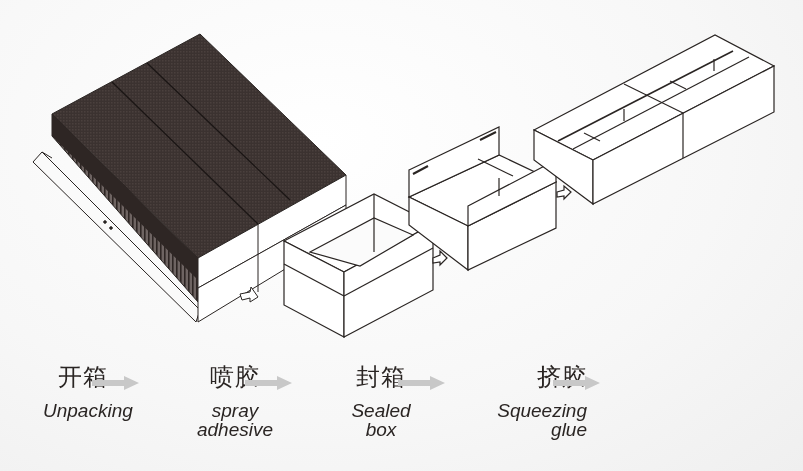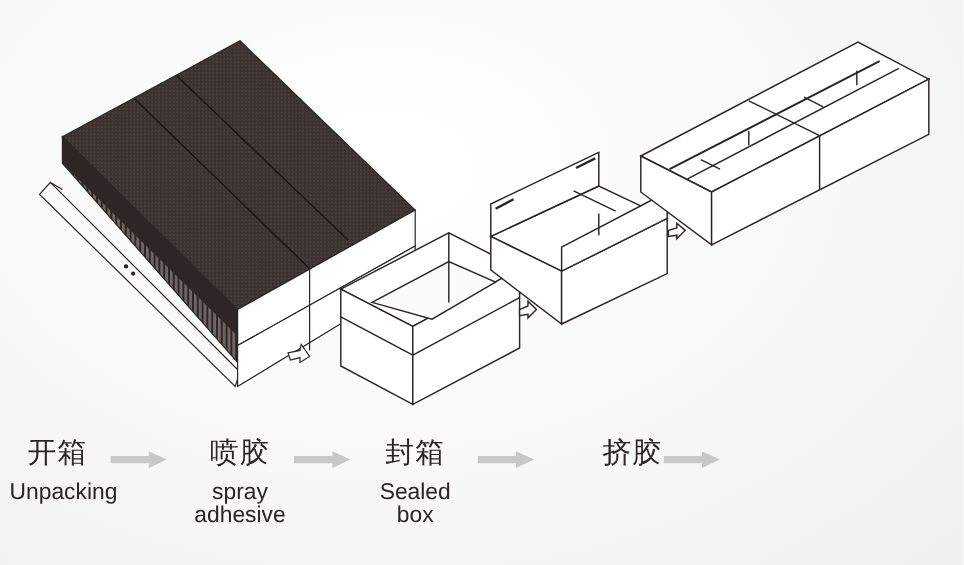--- a/index.html
+++ b/index.html
@@ -4,24 +4,24 @@
 <style>
   html, body { margin:0; padding:0; }
   body {
     width:803px; height:471px; overflow:hidden;
     background: radial-gradient(ellipse at 40% 30%, #ffffff 0%, #f7f7f7 60%, #efefef 100%);
     font-family: "Liberation Sans", "DejaVu Sans", sans-serif;
     position:relative;
   }
   #illustration { position:absolute; left:0; top:0; width:803px; height:345px; }
   .steps { position:absolute; left:0; top:362px; width:803px; height:110px; }
-  .step { position:absolute; text-align:center; color:#2a2523; }
+  .step { position:absolute; text-align:center; color:#2a2523;margin-left:35px; }
   .step .zh { font-family:"DejaVu Sans", sans-serif; font-size:24px; line-height:30px; letter-spacing:1px; color:#2a2523; }
   .step .en { font-size:19px; line-height:19px; margin-top:9px; color:#2a2523; }
-  .step .en span { display:block; }
+  .step .en span { display:block;font-style:italic; }
   .arrow { position:absolute; top:376px; }
 </style>
 </head>
 <body>
 
 <svg id="illustration" viewBox="0 0 803 345" xmlns="http://www.w3.org/2000/svg">
   <defs>
     <pattern id="grid" width="3" height="3" patternUnits="userSpaceOnUse">
       <rect width="3" height="3" fill="#3b3230"></rect>
       <rect width="1.5" height="1.5" fill="#4a403d"></rect>
@@ -115,20 +115,24 @@
   </div>
   <div class="step" style="left:150px;width:100px;">
     <div class="zh">喷胶</div>
     <div class="en">
       <span>spray</span>
       <span>adhesive</span>
     </div>
   </div>
   <div class="step" style="left:448px;width:104px;text-align:right;">
     <div class="zh">挤胶</div>
+    <div class="en">
+      <span>Squeezing</span>
+      <span>glue</span>
+    </div>
   </div>
 </div>
 
 <svg class="arrow" style="left:92px" width="48" height="14">
     <polygon points="0,4 32,4 32,0 47,7 32,14 32,10 0,10" fill="#c8c8c8"></polygon>
   </svg>
 <svg class="arrow" style="left:245px" width="48" height="14">
     <polygon points="0,4 32,4 32,0 47,7 32,14 32,10 0,10" fill="#c8c8c8"></polygon>
   </svg>
 <svg class="arrow" style="left:398px" width="48" height="14">

